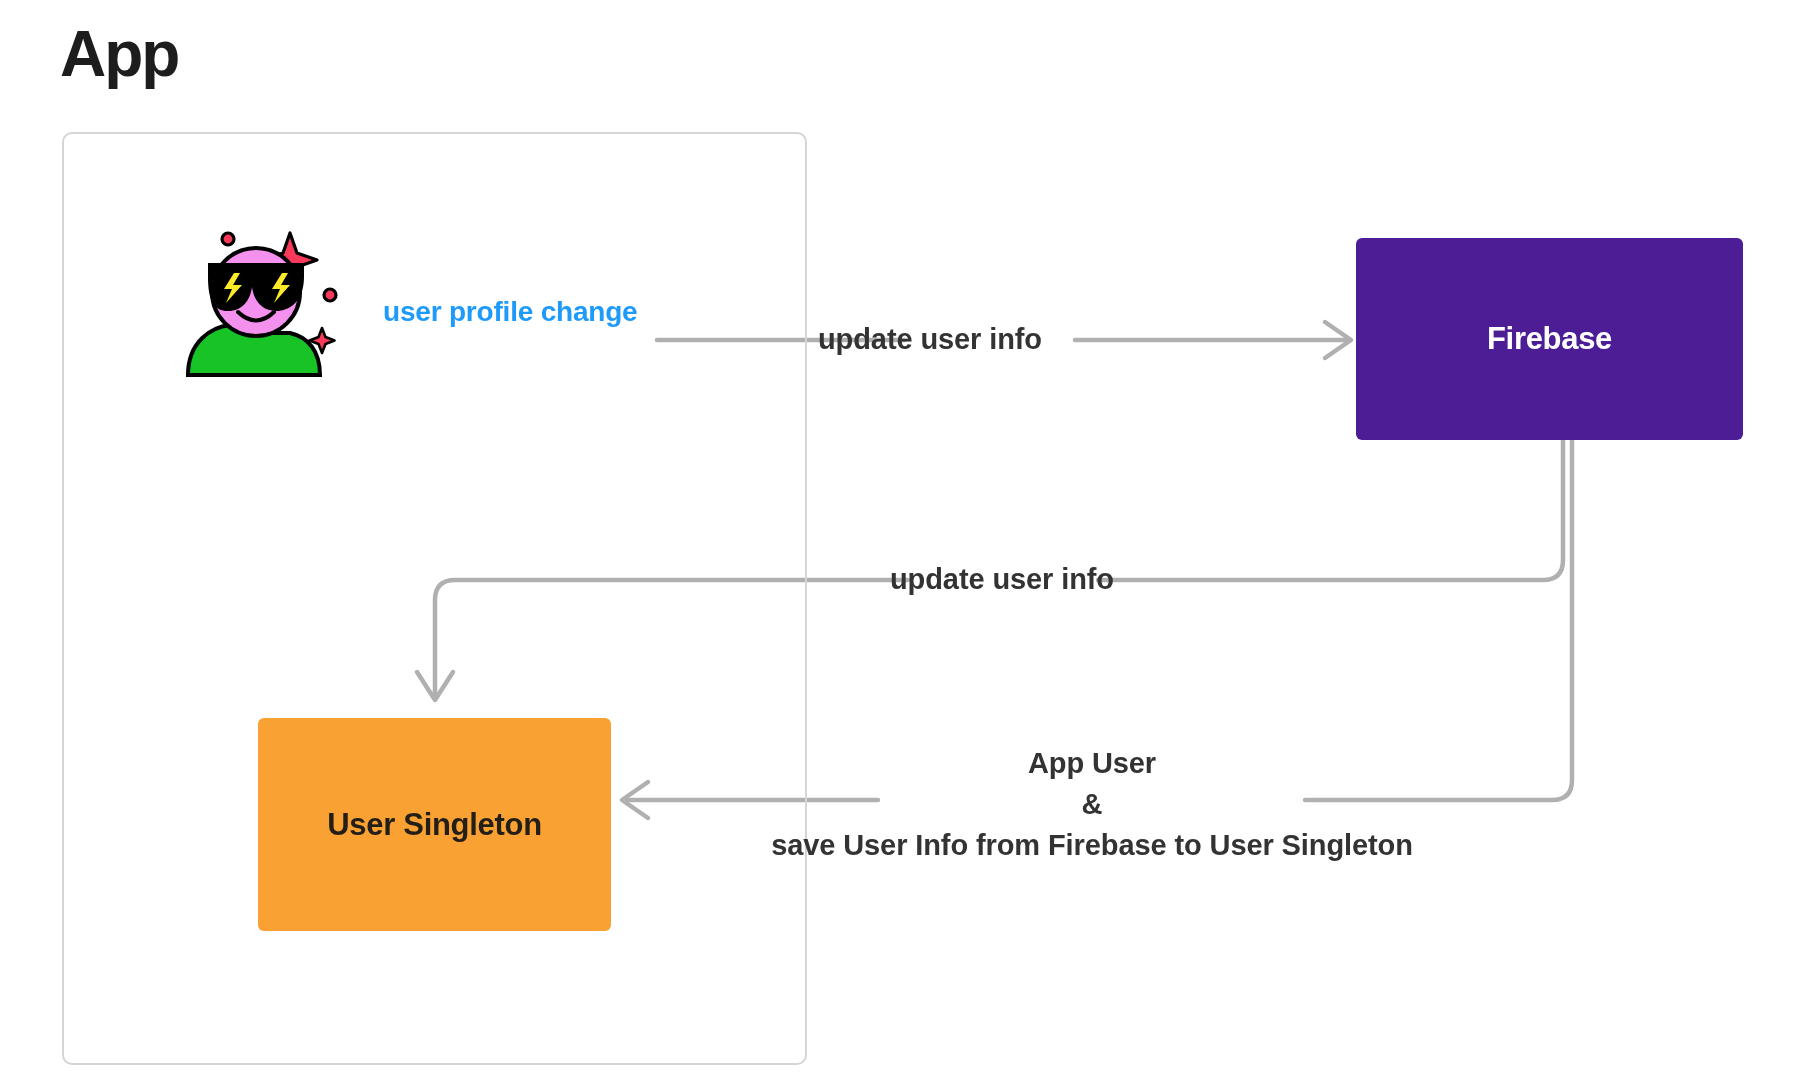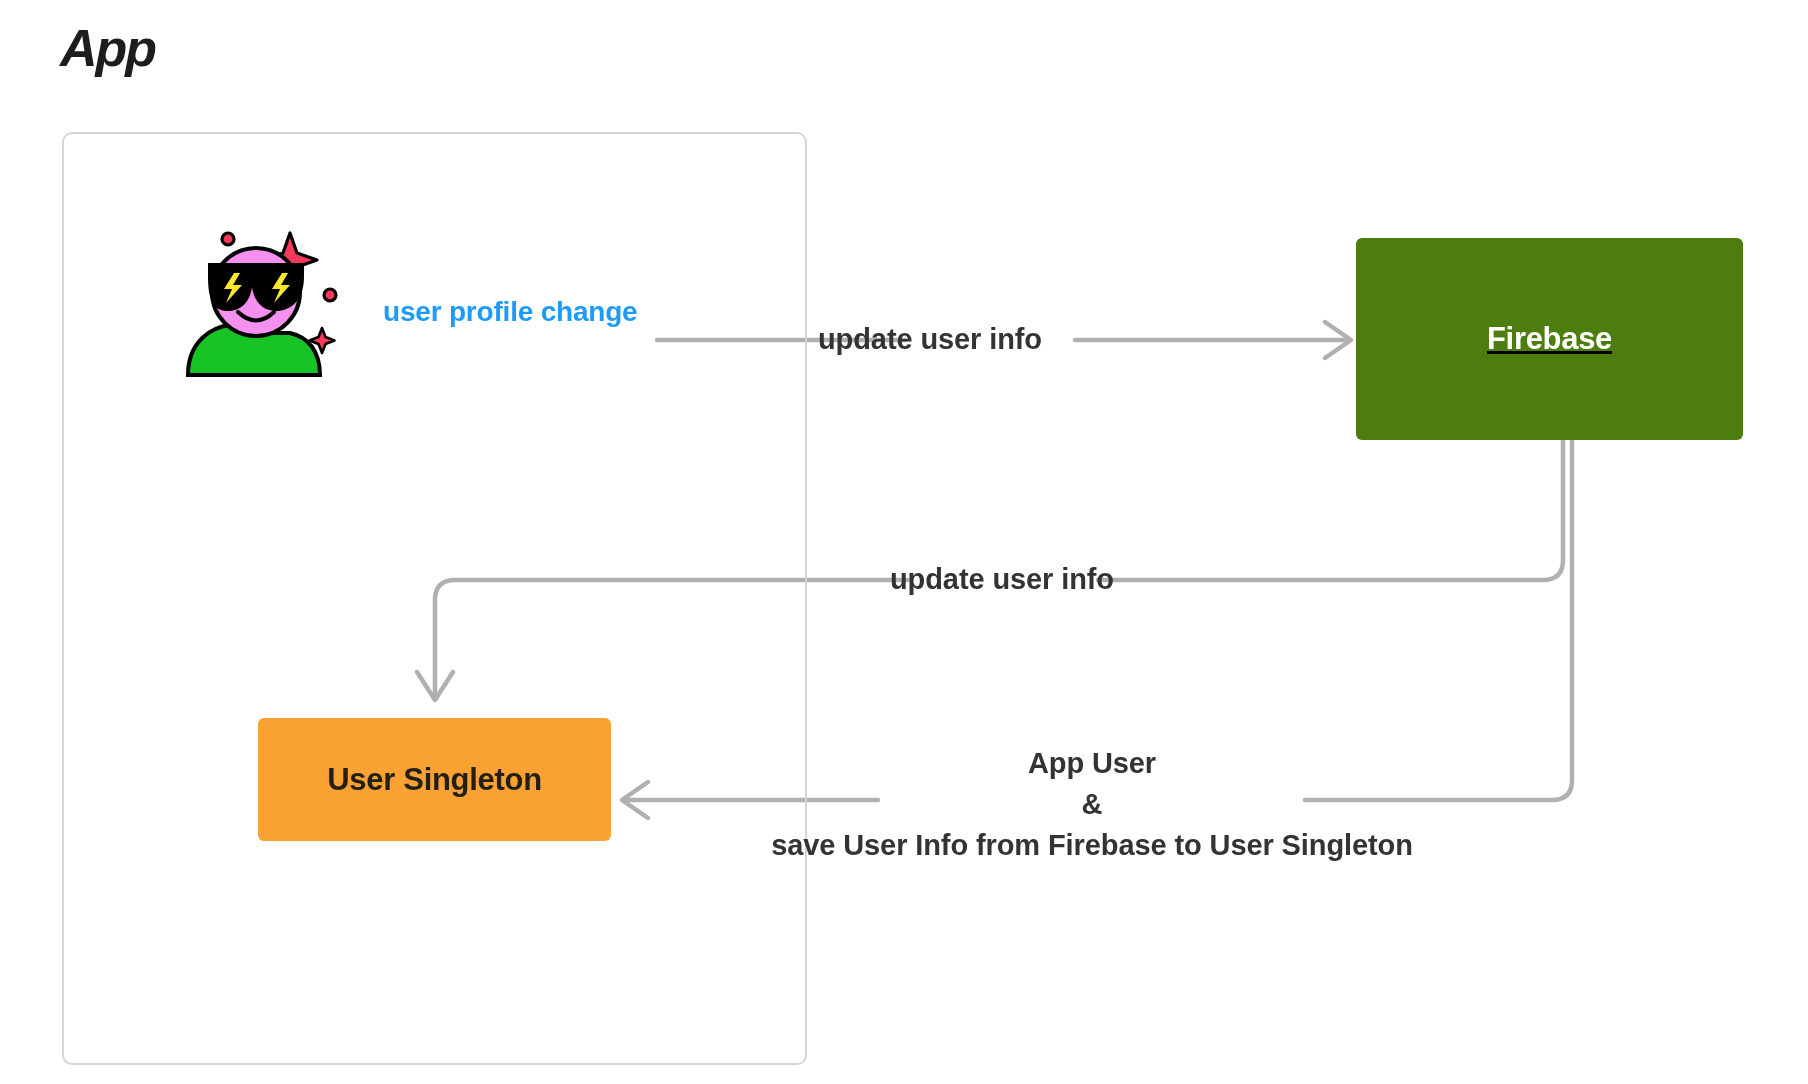--- a/index.html
+++ b/index.html
@@ -21,27 +21,26 @@
     left: 0; top: 0;
     width: 1808px;
     height: 1084px;
   }
 
   
   .page-title {
     position: absolute;
     left: 60px;
     top: 22px;
-    font-size: 52px;
+    font-size: 64px;
     font-weight: 800;
     letter-spacing: -2px;
     color: #1d1d1d;
     line-height: 1;
     font-family: "Liberation Sans", sans-serif;
-    font-style: italic;
   }
 
   
   .app-container {
     position: absolute;
     left: 62px;
     top: 132px;
     width: 745px;
     height: 933px;
     border: 2px solid #d5d5d5;
@@ -72,30 +71,29 @@
     font-size: 31px;
     font-weight: 700;
     letter-spacing: -0.3px;
   }
 
   .node-firebase {
     left: 1356px;
     top: 238px;
     width: 387px;
     height: 202px;
-    background: #4d7c0f;
-    text-decoration: underline;
+    background: #4c1d95;
   }
   .node-firebase .node-label { color: #ffffff; }
 
   .node-singleton {
     left: 258px;
     top: 718px;
     width: 353px;
-    height: 123px;
+    height: 213px;
     background: #f9a132;
   }
   .node-singleton .node-label { color: #231f17; }
 
   
   .edge-label {
     position: absolute;
     font-weight: 700;
     color: #333333;
     white-space: nowrap;

